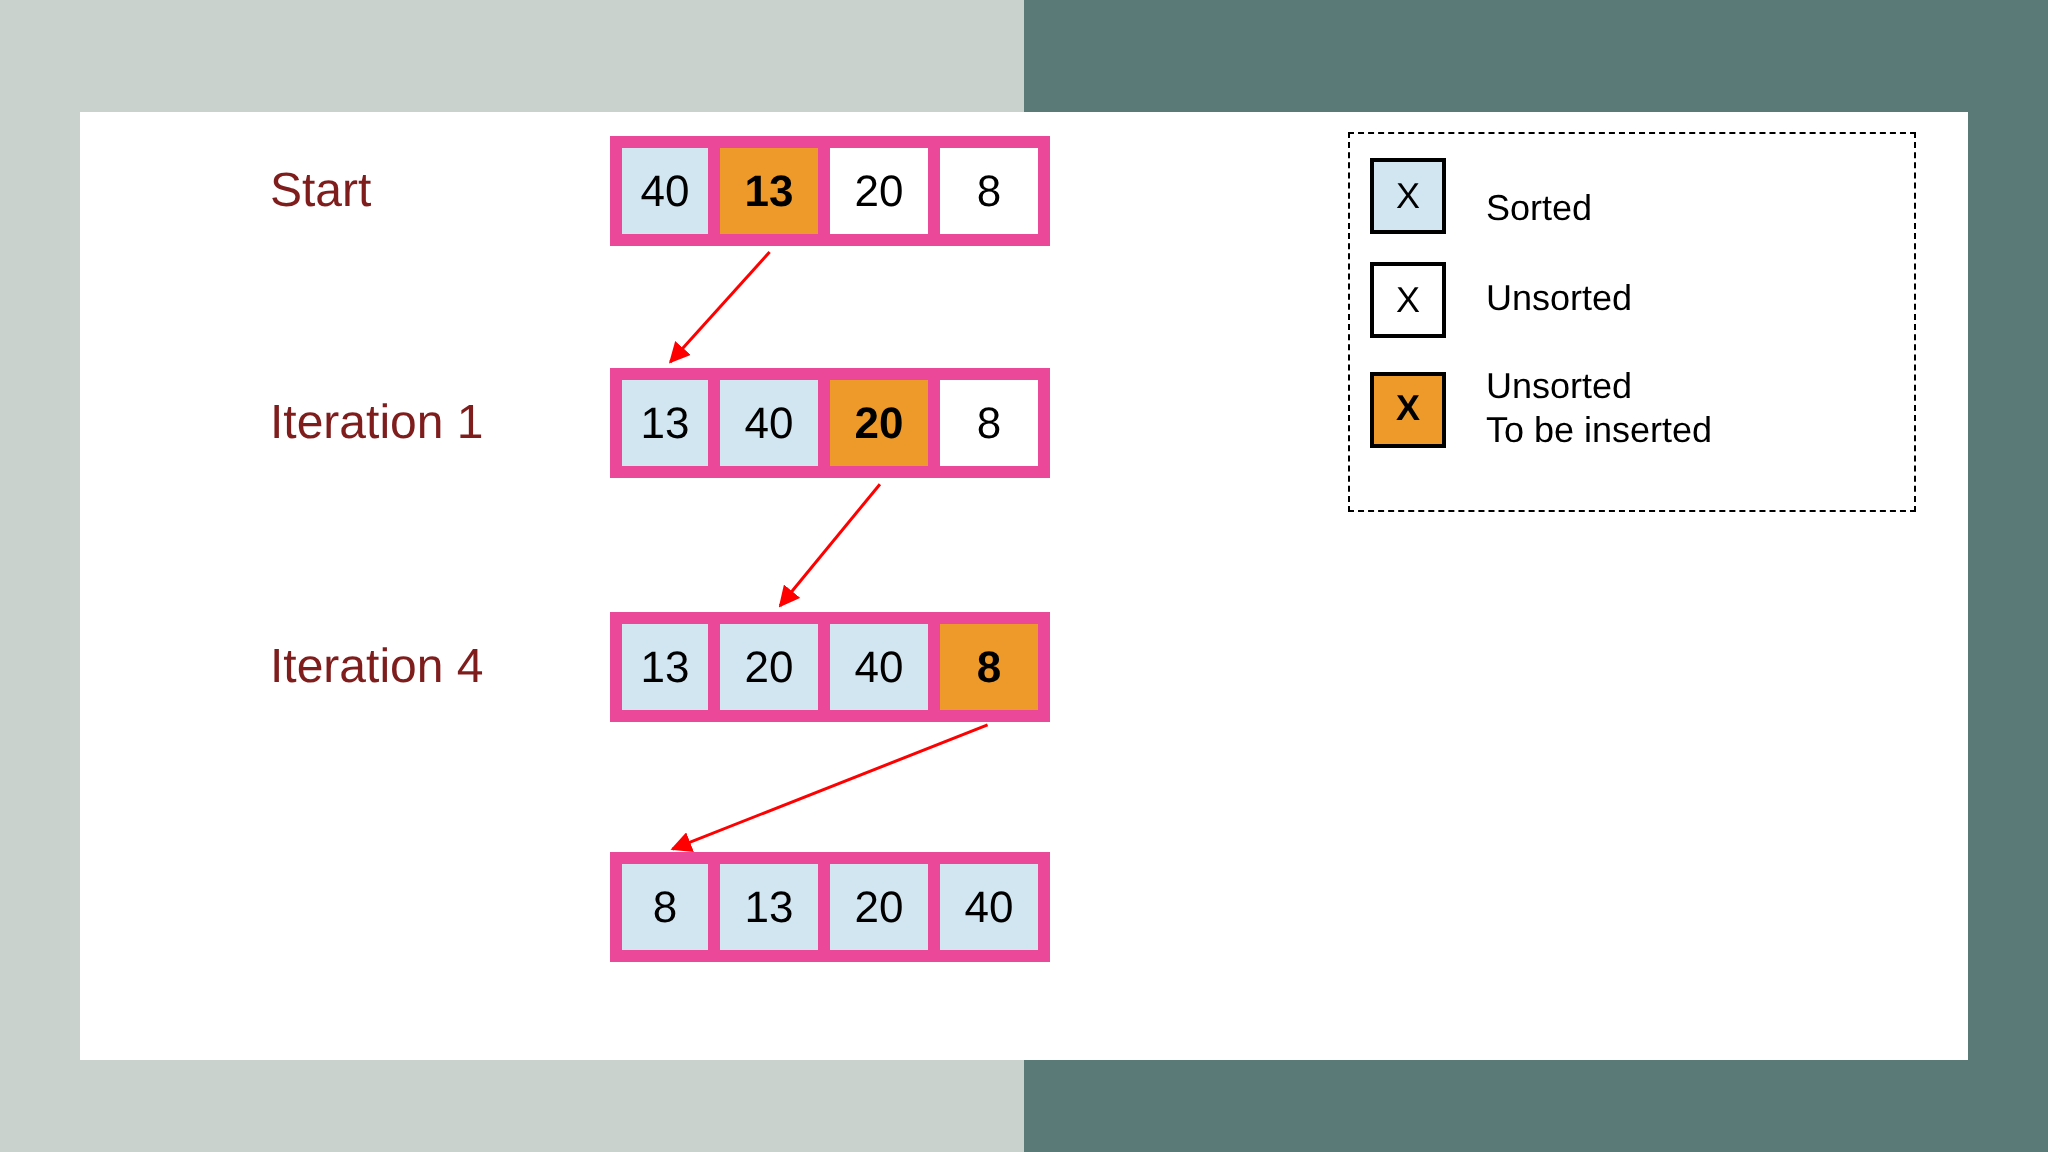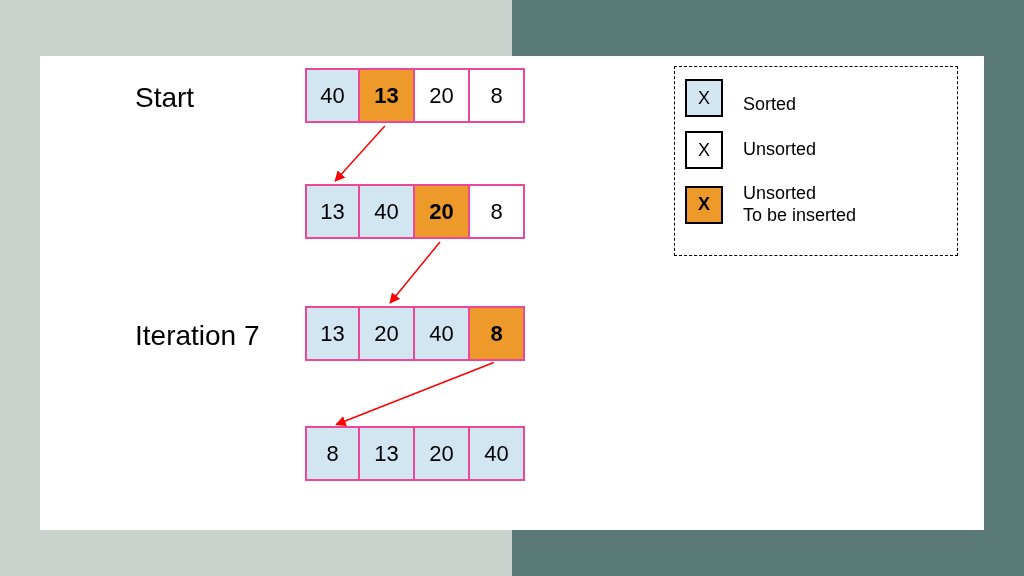--- a/index.html
+++ b/index.html
@@ -2,23 +2,23 @@
 <html><head>
 <meta charset="utf-8">
 <style>
   html,body{margin:0;padding:0;width:1024px;height:576px;font-family:Arial,Helvetica,sans-serif;overflow:hidden}
   .bg{position:absolute;inset:0}
   .bg-left{position:absolute;left:0;top:0;width:50%;height:100%;background:#c9d2cd}
   .bg-right{position:absolute;right:0;top:0;width:50%;height:100%;background:#5a7a77}
   .panel{position:absolute;left:40px;top:56px;width:944px;height:474px;background:#fff;box-sizing:border-box}
   .stage{position:absolute;inset:0}
 
-  .row-label{position:absolute;font-size:28px;color:#000000}
+  .row-label{position:absolute;font-size:24px;color:#7f1d1d}
   .cells{position:absolute;display:flex}
-  .cell{width:55px;height:55px;box-sizing:border-box;border:2px solid #ec4899;display:flex;align-items:center;justify-content:center;font-size:22px}
+  .cell{width:55px;height:55px;box-sizing:border-box;border:6px solid #ec4899;display:flex;align-items:center;justify-content:center;font-size:22px}
   .cell + .cell{border-left:none}
   .c-sorted{background:#d2e6f2}
   .c-unsorted{background:#fff}
   .c-insert{background:#ee9a2a}
   .bold{font-weight:700}
 
   .legend{position:absolute;right:26px;top:10px;width:284px;height:190px;border:1.5px dashed #000;box-sizing:border-box;padding:12px 10px}
   .legend-row{display:flex;align-items:center;margin-bottom:14px}
   .legend-row:last-child{margin-bottom:0}
   .legend-swatch{width:38px;height:38px;box-sizing:border-box;border:2px solid #000;display:flex;align-items:center;justify-content:center;font-size:18px;margin-right:20px;flex:0 0 auto}
@@ -36,27 +36,28 @@
 
 <div class="panel">
   <div class="stage" id="stage">
       <div class="row-label" style="left: 95px; top: 25.5px;">Start</div>
       <div class="cells" style="left: 265px; top: 12px;">
         <div class="cell c-sorted">40</div>
         <div class="cell c-insert bold">13</div>
         <div class="cell c-unsorted">20</div>
         <div class="cell c-unsorted">8</div>
       </div>
+      <div class="row-label" style="left: 95px; top: 141.5px;">Iteration 1</div>
       <div class="cells" style="left: 265px; top: 128px;">
         <div class="cell c-sorted">13</div>
         <div class="cell c-sorted">40</div>
         <div class="cell c-insert bold">20</div>
         <div class="cell c-unsorted">8</div>
       </div>
-      <div class="row-label" style="left: 95px; top: 263.5px;">Iteration 7</div>
+      <div class="row-label" style="left: 95px; top: 263.5px;">Iteration 4</div>
       <div class="cells" style="left: 265px; top: 250px;">
         <div class="cell c-sorted">13</div>
         <div class="cell c-sorted">20</div>
         <div class="cell c-sorted">40</div>
         <div class="cell c-insert bold">8</div>
       </div>
       <div class="cells" style="left: 265px; top: 370px;">
         <div class="cell c-sorted">8</div>
         <div class="cell c-sorted">13</div>
         <div class="cell c-sorted">20</div>

